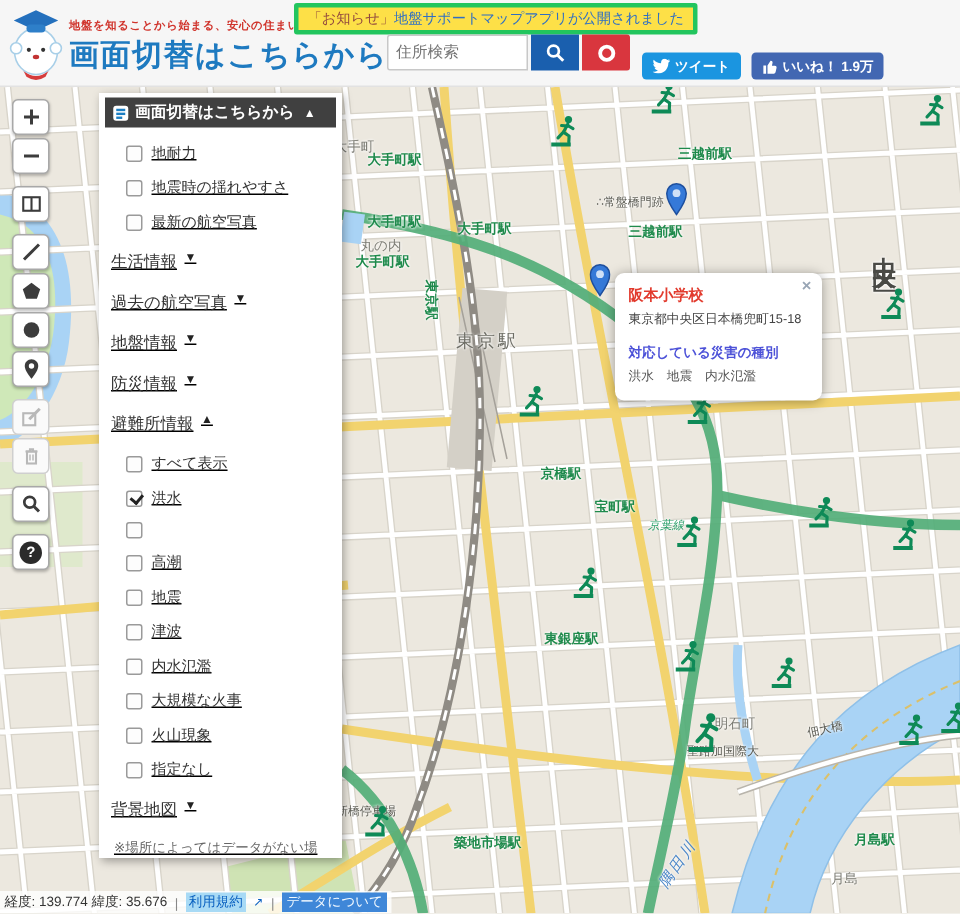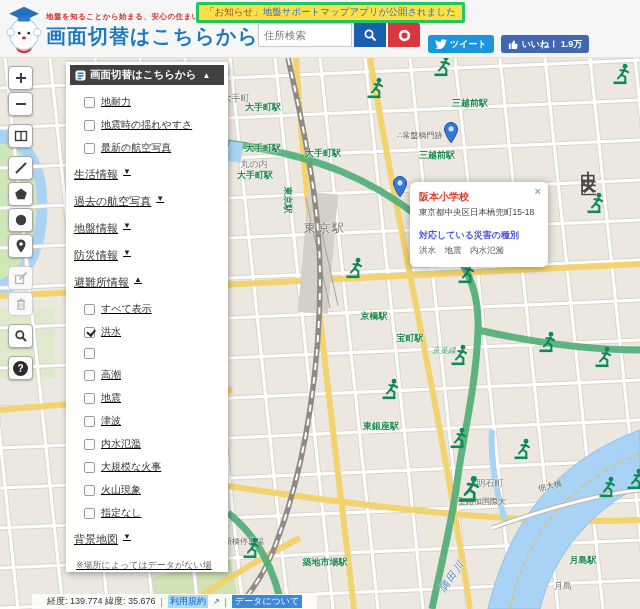--- a/index.html
+++ b/index.html
@@ -78,21 +78,21 @@
   .popup { position:absolute; left:410px; top:124px; width:138px; background:#fff; border-radius:6px; z-index:6;
            box-shadow:0 1px 8px rgba(0,0,0,.35); padding:8px 9px 10px; }
   .popup-title { color:#e23b2e; font-size:10px; font-weight:bold; }
   .popup-addr  { color:#444; font-size:8.5px; margin-top:3px; }
   .popup-sub   { color:#4d52d8; font-size:9px; font-weight:bold; margin-top:10px; }
   .popup-dis   { color:#555; font-size:8.5px; margin-top:3px; }
   .popup-close { position:absolute; top:3px; right:7px; color:#99a6b5; font-size:11px; font-weight:bold; cursor:pointer; }
 
   
   .statusbar { position:absolute; left:0; bottom:0; height:15px; background:rgba(255,255,255,.8); z-index:7;
-               display:flex; align-items:center; gap:5px; padding:0 15px; font-size:9px; color:#333; white-space:nowrap;margin-left:32px; }
+               display:flex; align-items:center; gap:5px; padding:0 3px; font-size:9px; color:#333; white-space:nowrap; }
   .terms { color:#0b62c1; background:#a8daf5; padding:0 2px; text-decoration:none; }
   .terms-ic { color:#0b62c1; font-size:8px; }
   .about { color:#f2f9ff; background:#3f87d8; padding:0 3px; text-decoration:none; }
   .sep { color:#888; }
 </style>
 </head>
 <body>
 
 <div class="app">
 

